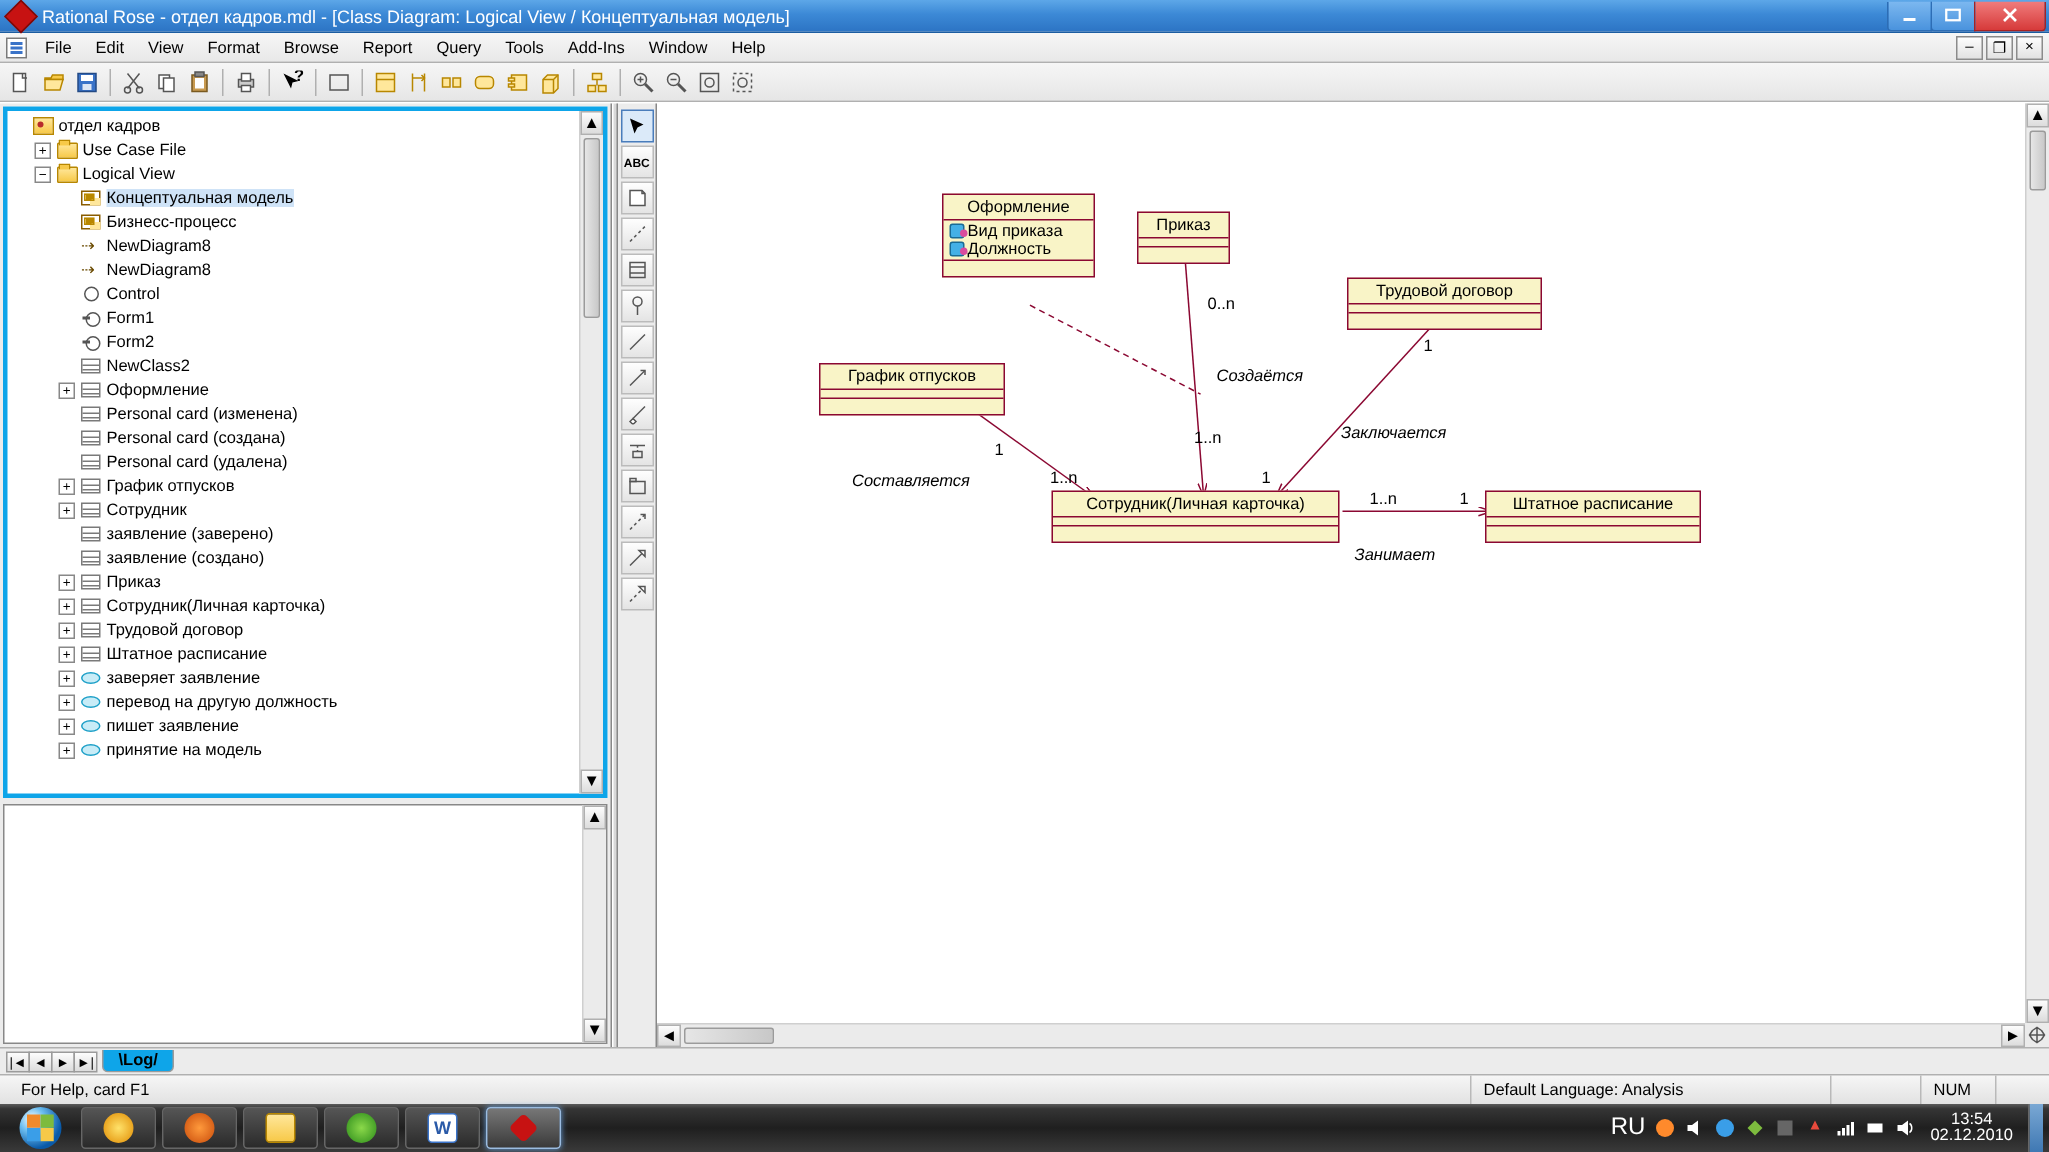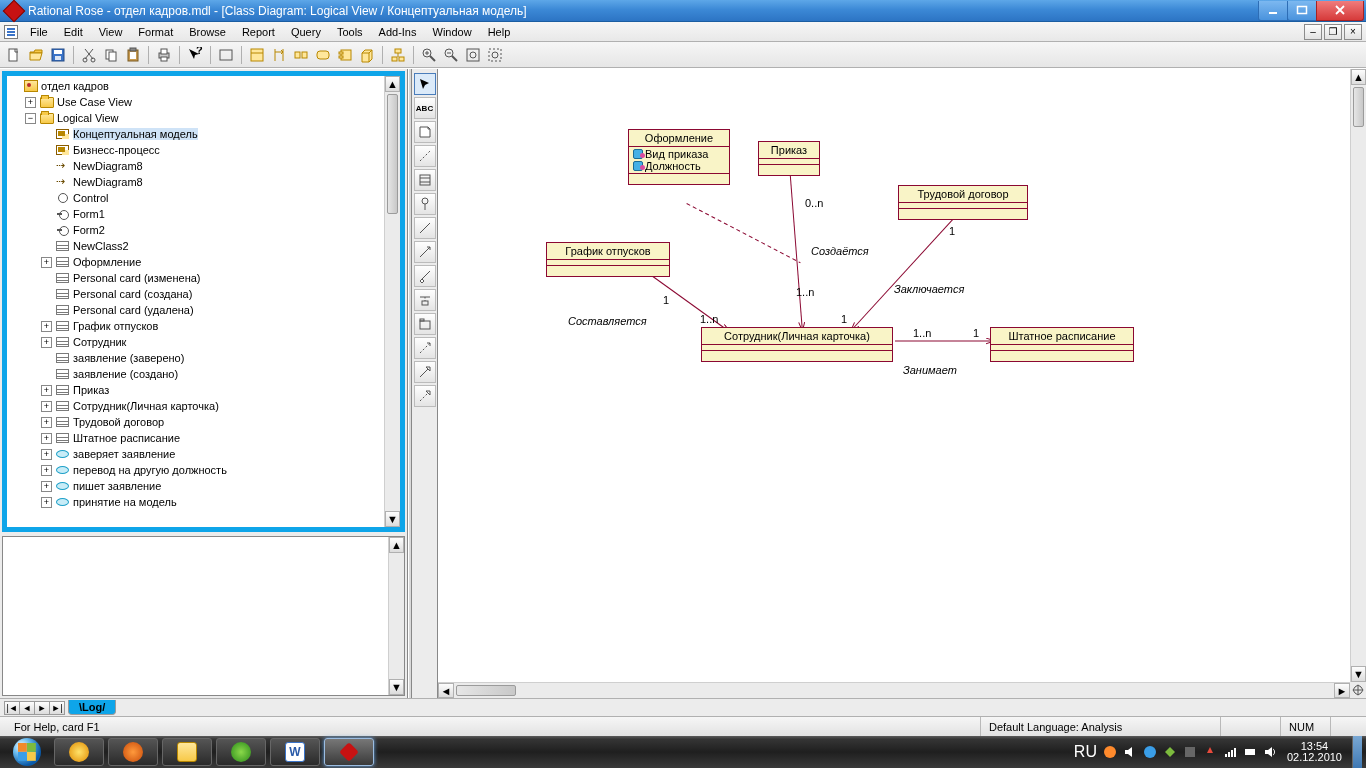--- a/index.html
+++ b/index.html
@@ -26,21 +26,21 @@
 
 
 .toolbar { height: 26px; background: linear-gradient(#f6f6f6,#e6e6e6); border-bottom: 1px solid #b0b0b0; display:flex; align-items:center; padding: 0 4px; gap: 2px; }
 .tb-btn { width: 20px; height: 20px; display:flex; align-items:center; justify-content:center; border:1px solid transparent; }
 .tb-sep { width:1px; height:18px; background:#b0b0b0; margin:0 3px; }
 .tb-btn svg { width:16px; height:16px; }
 
 
 .main { flex:1; display:flex; min-height:0; border-top:1px solid #fff; }
 .left-col { width: 408px; display:flex; flex-direction:column; border-right:1px solid #888; background:#ececec; }
-.tree-pane { flex:1; display:flex; min-height:0; border:5px solid #0ea5e9; margin:2px; background:#fff; }
+.tree-pane { flex:1; display:flex; min-height:0; border:3px solid #0ea5e9; margin:2px; background:#fff; }
 .tree { flex:1; overflow:auto; padding:2px; }
 .tree-scroll { width:16px; background:#ebebeb; border-left:1px solid #cfcfcf; display:flex; flex-direction:column; }
 .scroll-btn { height:16px; background:linear-gradient(#fdfdfd,#dcdcdc); border:1px solid #b0b0b0; display:flex; align-items:center; justify-content:center; }
 .scroll-thumb { flex:0 0 120px; margin:2px; background:linear-gradient(to right,#e6e6e6,#c8c8c8); border:1px solid #9b9b9b; border-radius:2px; }
 .scroll-track { flex:1; }
 .log-pane { height:160px; border:1px solid #888; margin:2px; background:#fff; display:flex; }
 .log-pane .log-body { flex:1; }
 
 .tree-row { display:flex; align-items:center; height:16px; white-space:nowrap; }
 .tree-row .exp { width:11px; height:11px; border:1px solid #888; background:#fff; margin-right:3px; display:flex; align-items:center; justify-content:center; font-size:9px; line-height:9px; }
@@ -328,21 +328,21 @@
                 <span class="root-icon"></span>
               </span>
               <span class="label">отдел кадров</span>
             </div>
             <div class="tree-row">
               <span class="ind"></span>
               <span class="exp ">+</span>
               <span class="ticon">
                 <span class="folder"></span>
               </span>
-              <span class="label">Use Case View</span>
+              <span class="label">Use Case File</span>
             </div>
             <div class="tree-row">
               <span class="ind"></span>
               <span class="exp ">−</span>
               <span class="ticon">
                 <span class="folder"></span>
               </span>
               <span class="label">Logical View</span>
             </div>
             <div class="tree-row selected">

